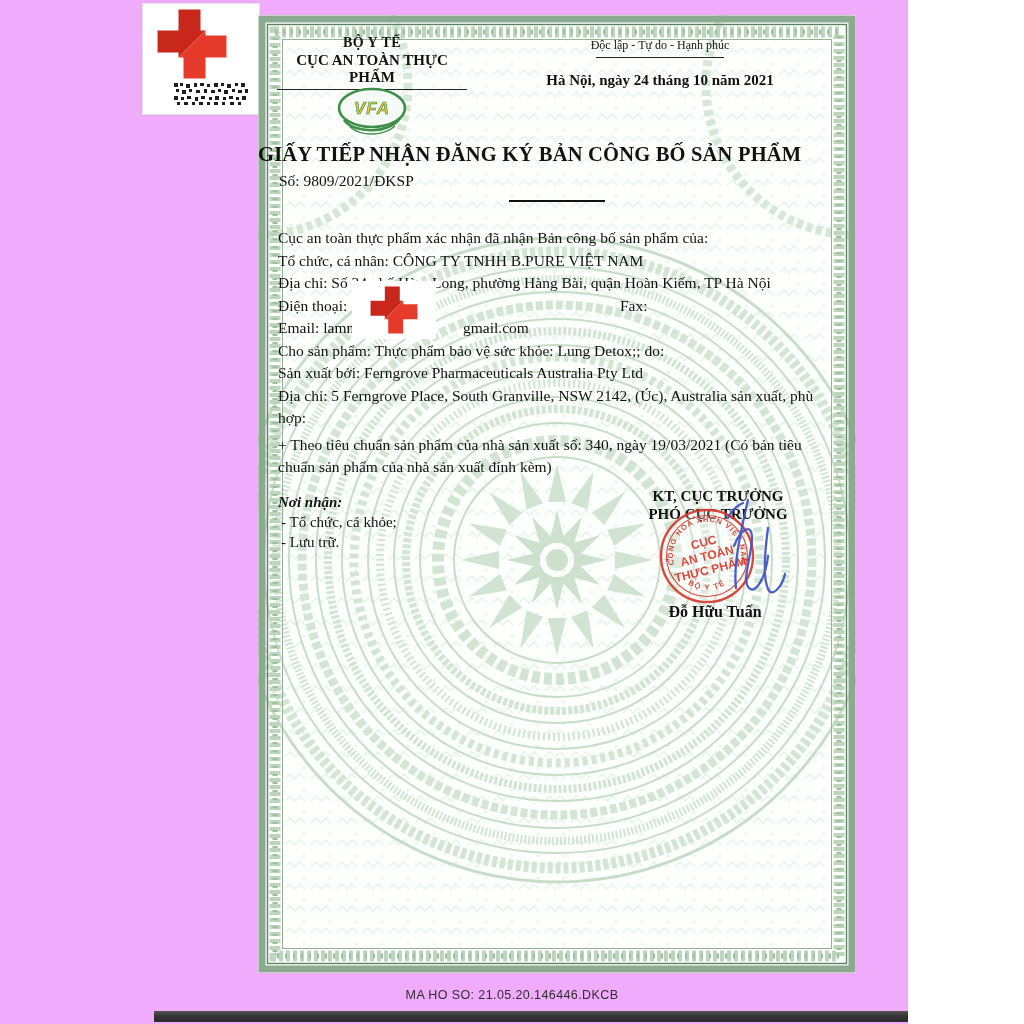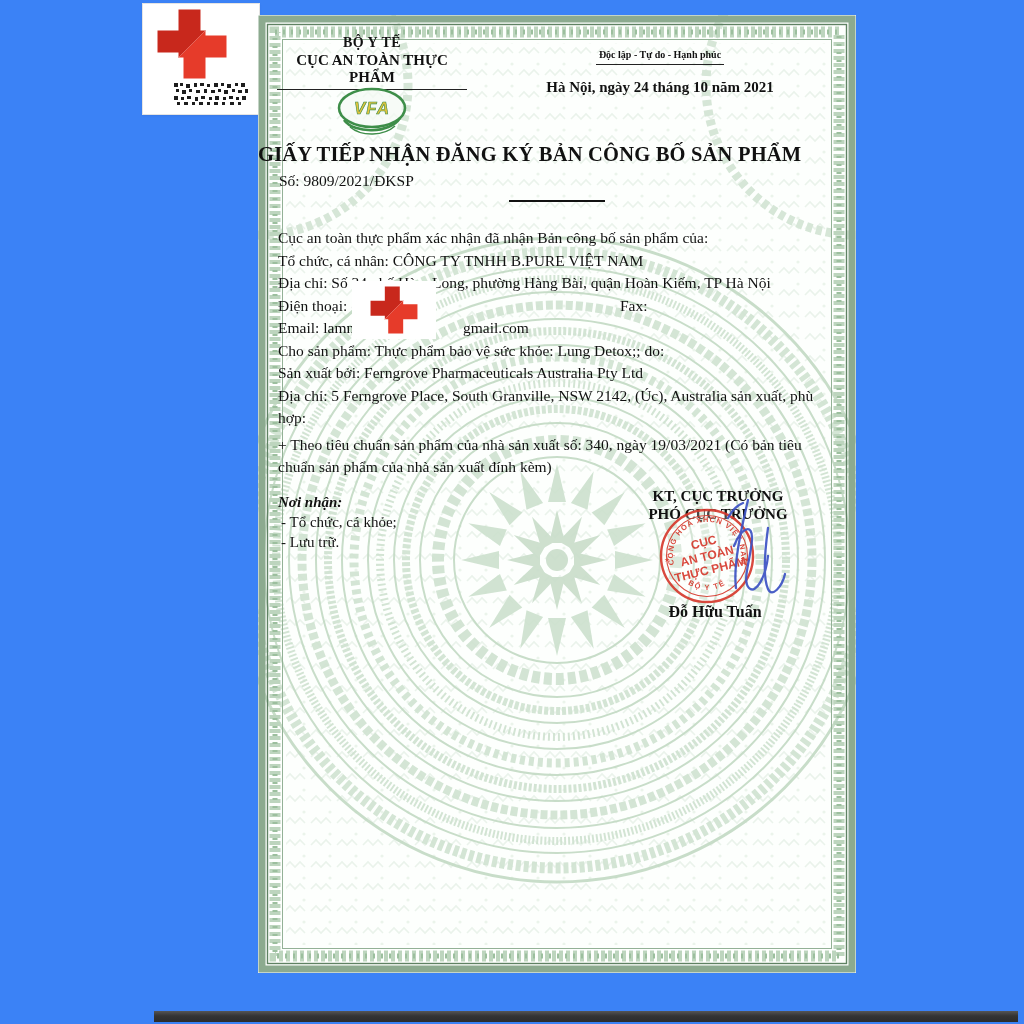--- a/index.html
+++ b/index.html
@@ -1,37 +1,37 @@
 <!DOCTYPE html>
 <html><head>
 <meta charset="utf-8">
 <style>
   html,body{margin:0;padding:0;background:#ffffff;}
-  .canvas{position:relative;width:1024px;height:1024px;background:#3b82f6;overflow:hidden;
+  .canvas{position:relative;width:908px;height:1024px;background:#f0abfc;overflow:hidden;
           font-family:"Liberation Serif",serif;color:#111;}
 
   
   .logo-card{position:absolute;left:142px;top:3px;width:116px;height:110px;background:#fff;
              border:1px solid #e4e4e4;box-shadow:0 1px 2px rgba(0,0,0,.06);}
   .logo-card svg{display:block;}
 
   
   .doc{position:absolute;left:258px;top:15px;width:598px;height:958px;background:#fdfffd;}
   .doc-bg{position:absolute;left:0;top:0;width:598px;height:958px;}
   .doc-content{position:absolute;left:0;top:0;width:598px;height:958px;}
 
   .head-left{position:absolute;left:16px;top:20px;width:196px;text-align:center;}
   .h-ministry{font-size:14px;font-weight:bold;letter-spacing:.5px;}
   .h-dept{font-size:15px;font-weight:bold;margin-top:1px;}
   .h-rule{width:190px;border-top:1.3px solid #222;margin:3px auto 0;}
   .vfa-wrap{margin-top:-8px;text-align:center;}
 
   .head-right{position:absolute;left:252px;top:20px;width:300px;text-align:center;}
   .h-country{font-size:15.5px;font-weight:bold;}
-  .h-motto{font-size:10px;font-weight:bold;margin-top:14px;}
+  .h-motto{font-size:12px;font-weight:normal;margin-top:3px;}
   .h-rule2{width:128px;border-top:1.3px solid #222;margin:4px auto 0;}
   .h-date{font-size:15px;font-weight:600;margin-top:14px;}
 
   .title-block{position:absolute;left:0;top:128px;width:598px;text-align:left;}
   .doc-title{font-size:20.5px;font-weight:bold;letter-spacing:.2px;}
   .doc-number{font-size:15.5px;margin-top:6px;padding-left:21px;}
   .num-rule{width:96px;border-top:2.5px solid #111;margin:10px auto 0;}
 
   .body-text{position:absolute;left:20px;top:212px;width:548px;font-size:15.5px;line-height:22.5px;}
   .body-text p{margin:0;}
@@ -256,14 +256,15 @@
           <path d="M102,56 C109,38 121,32 120,50 C118,72 110,91 117,98 C124,105 134,86 136,66"></path>
           <path d="M136,38 C133,60 131,88 136,99 C140,108 150,97 153,84"></path>
           <path d="M96,28 C100,20 106,15 111,13"></path>
         </g>
       </svg>
 
       <div class="signer-name">Đỗ Hữu Tuấn</div>
     </div>
   </div>
 
+  <div class="ma-ho-so">MA HO SO: 21.05.20.146446.DKCB</div>
   <div class="bottom-bar"></div>
 </div>
 
 </body></html>

